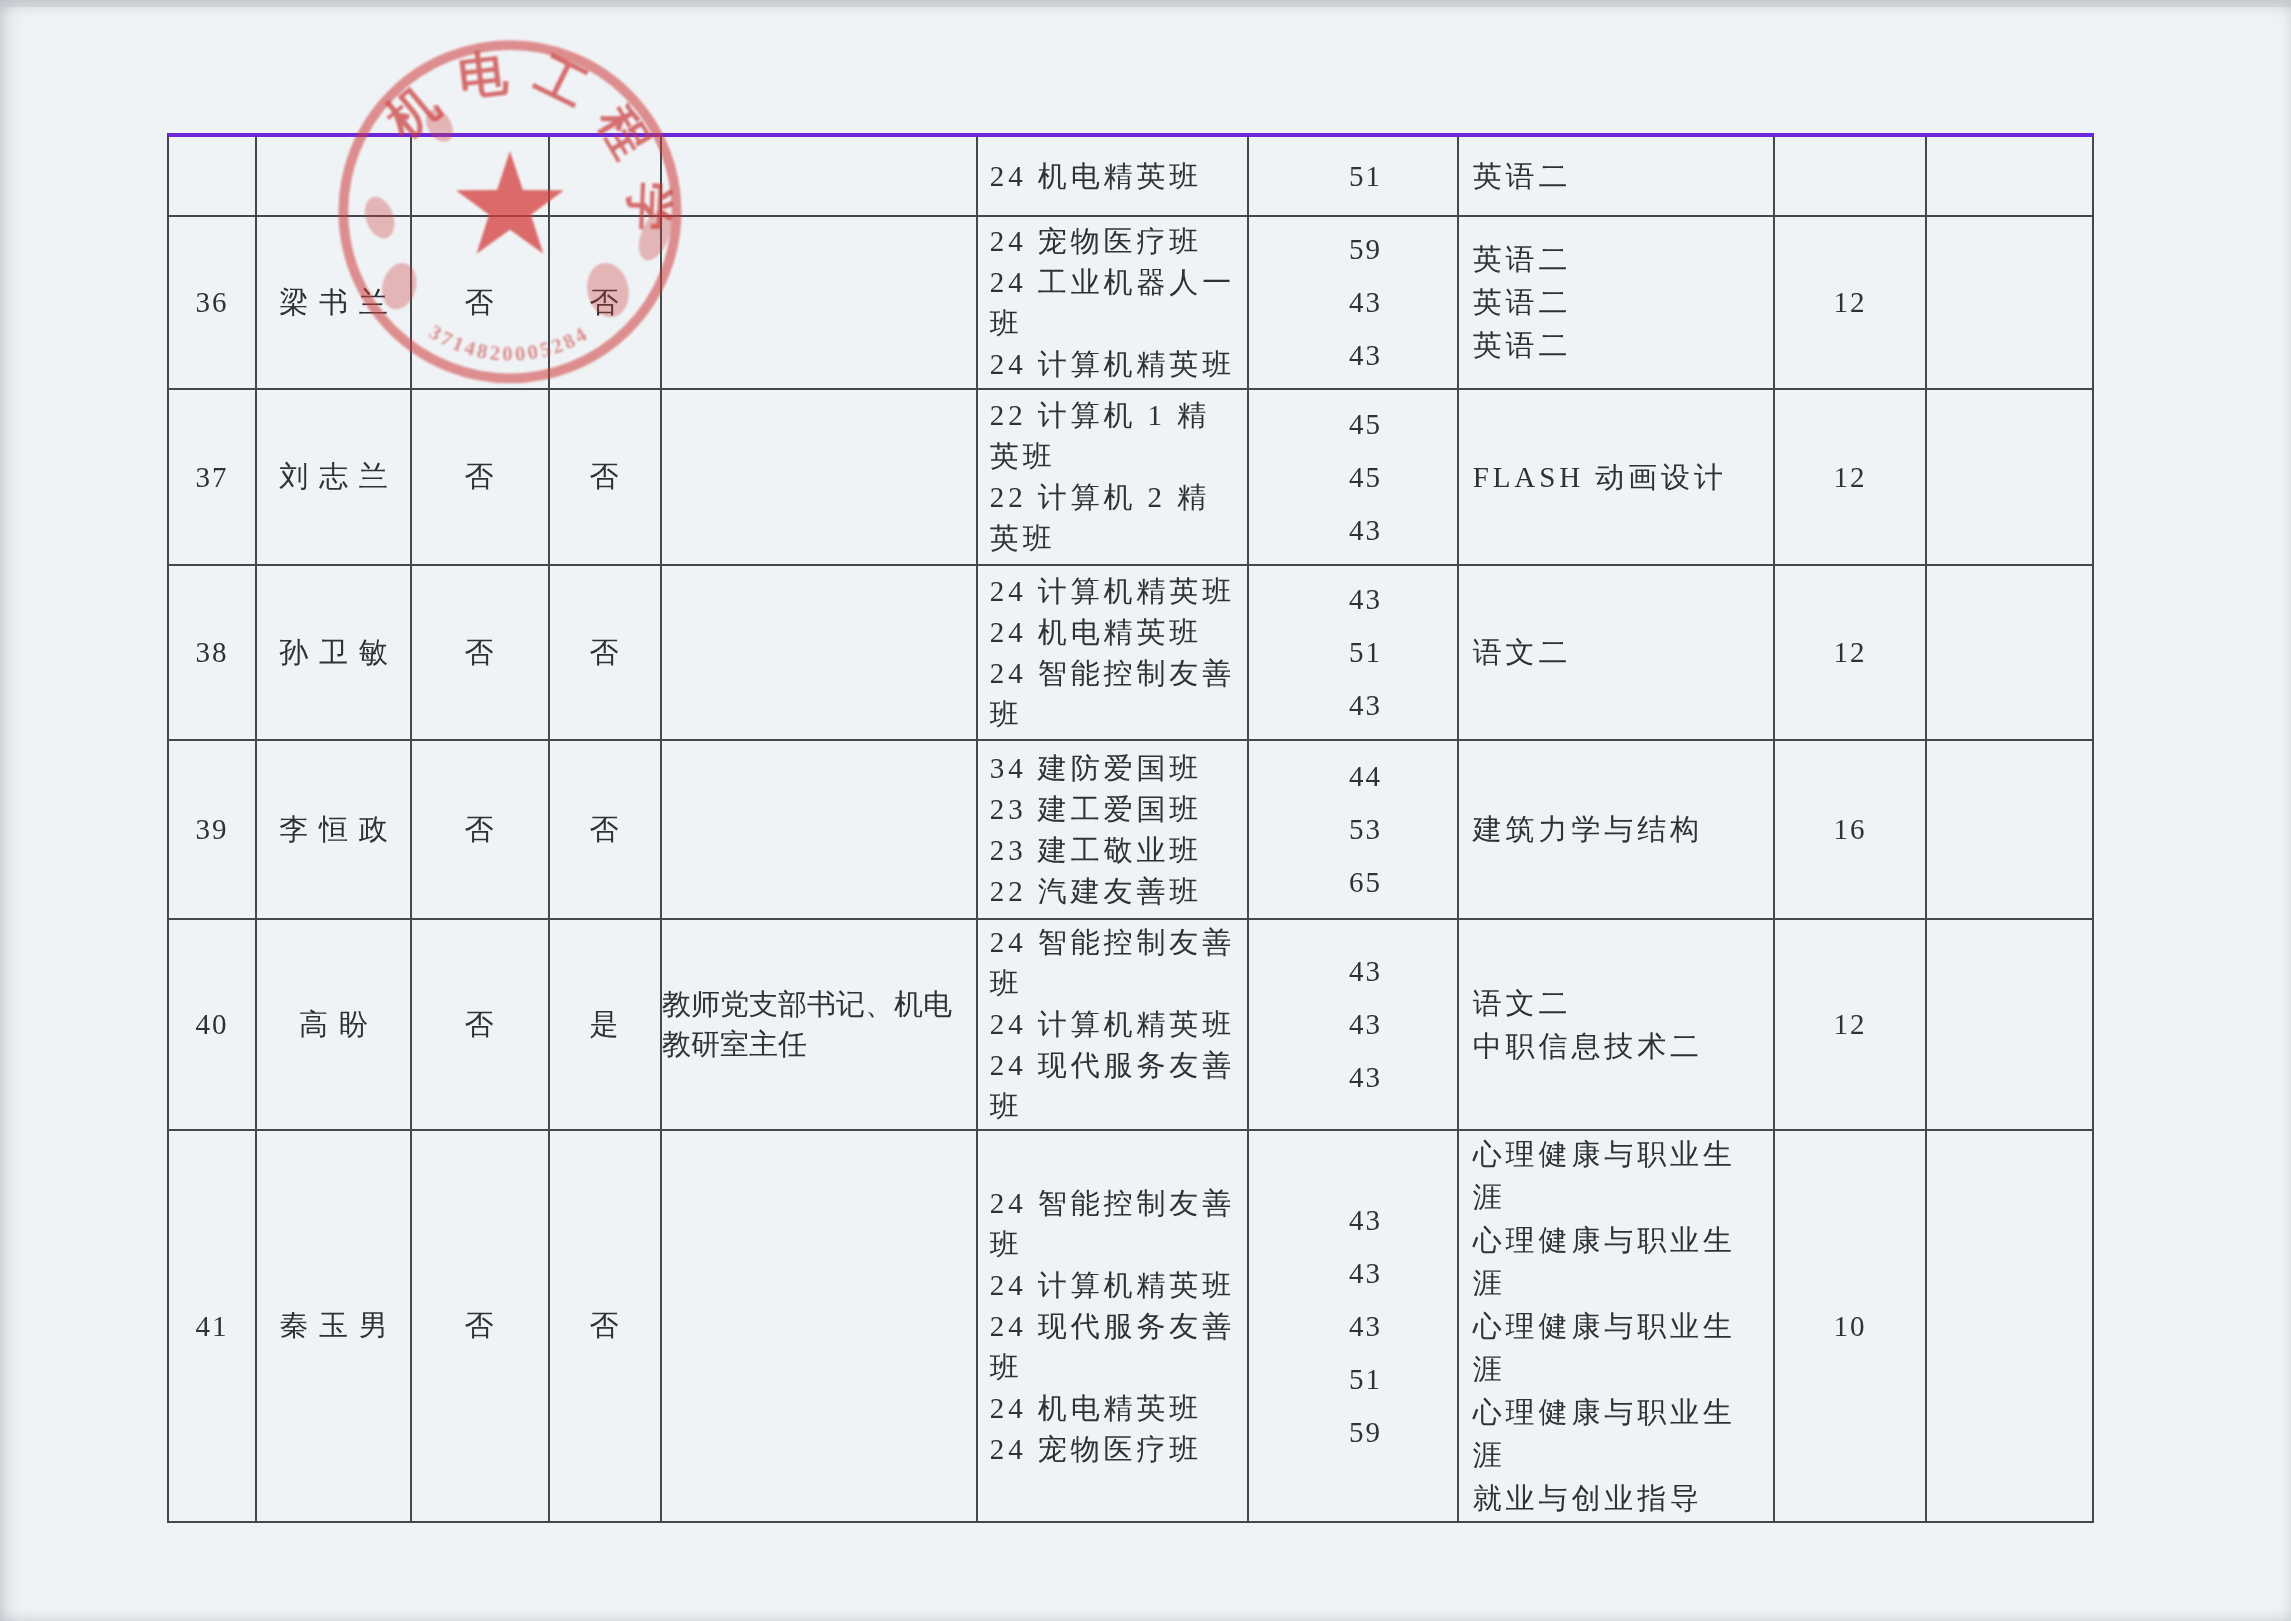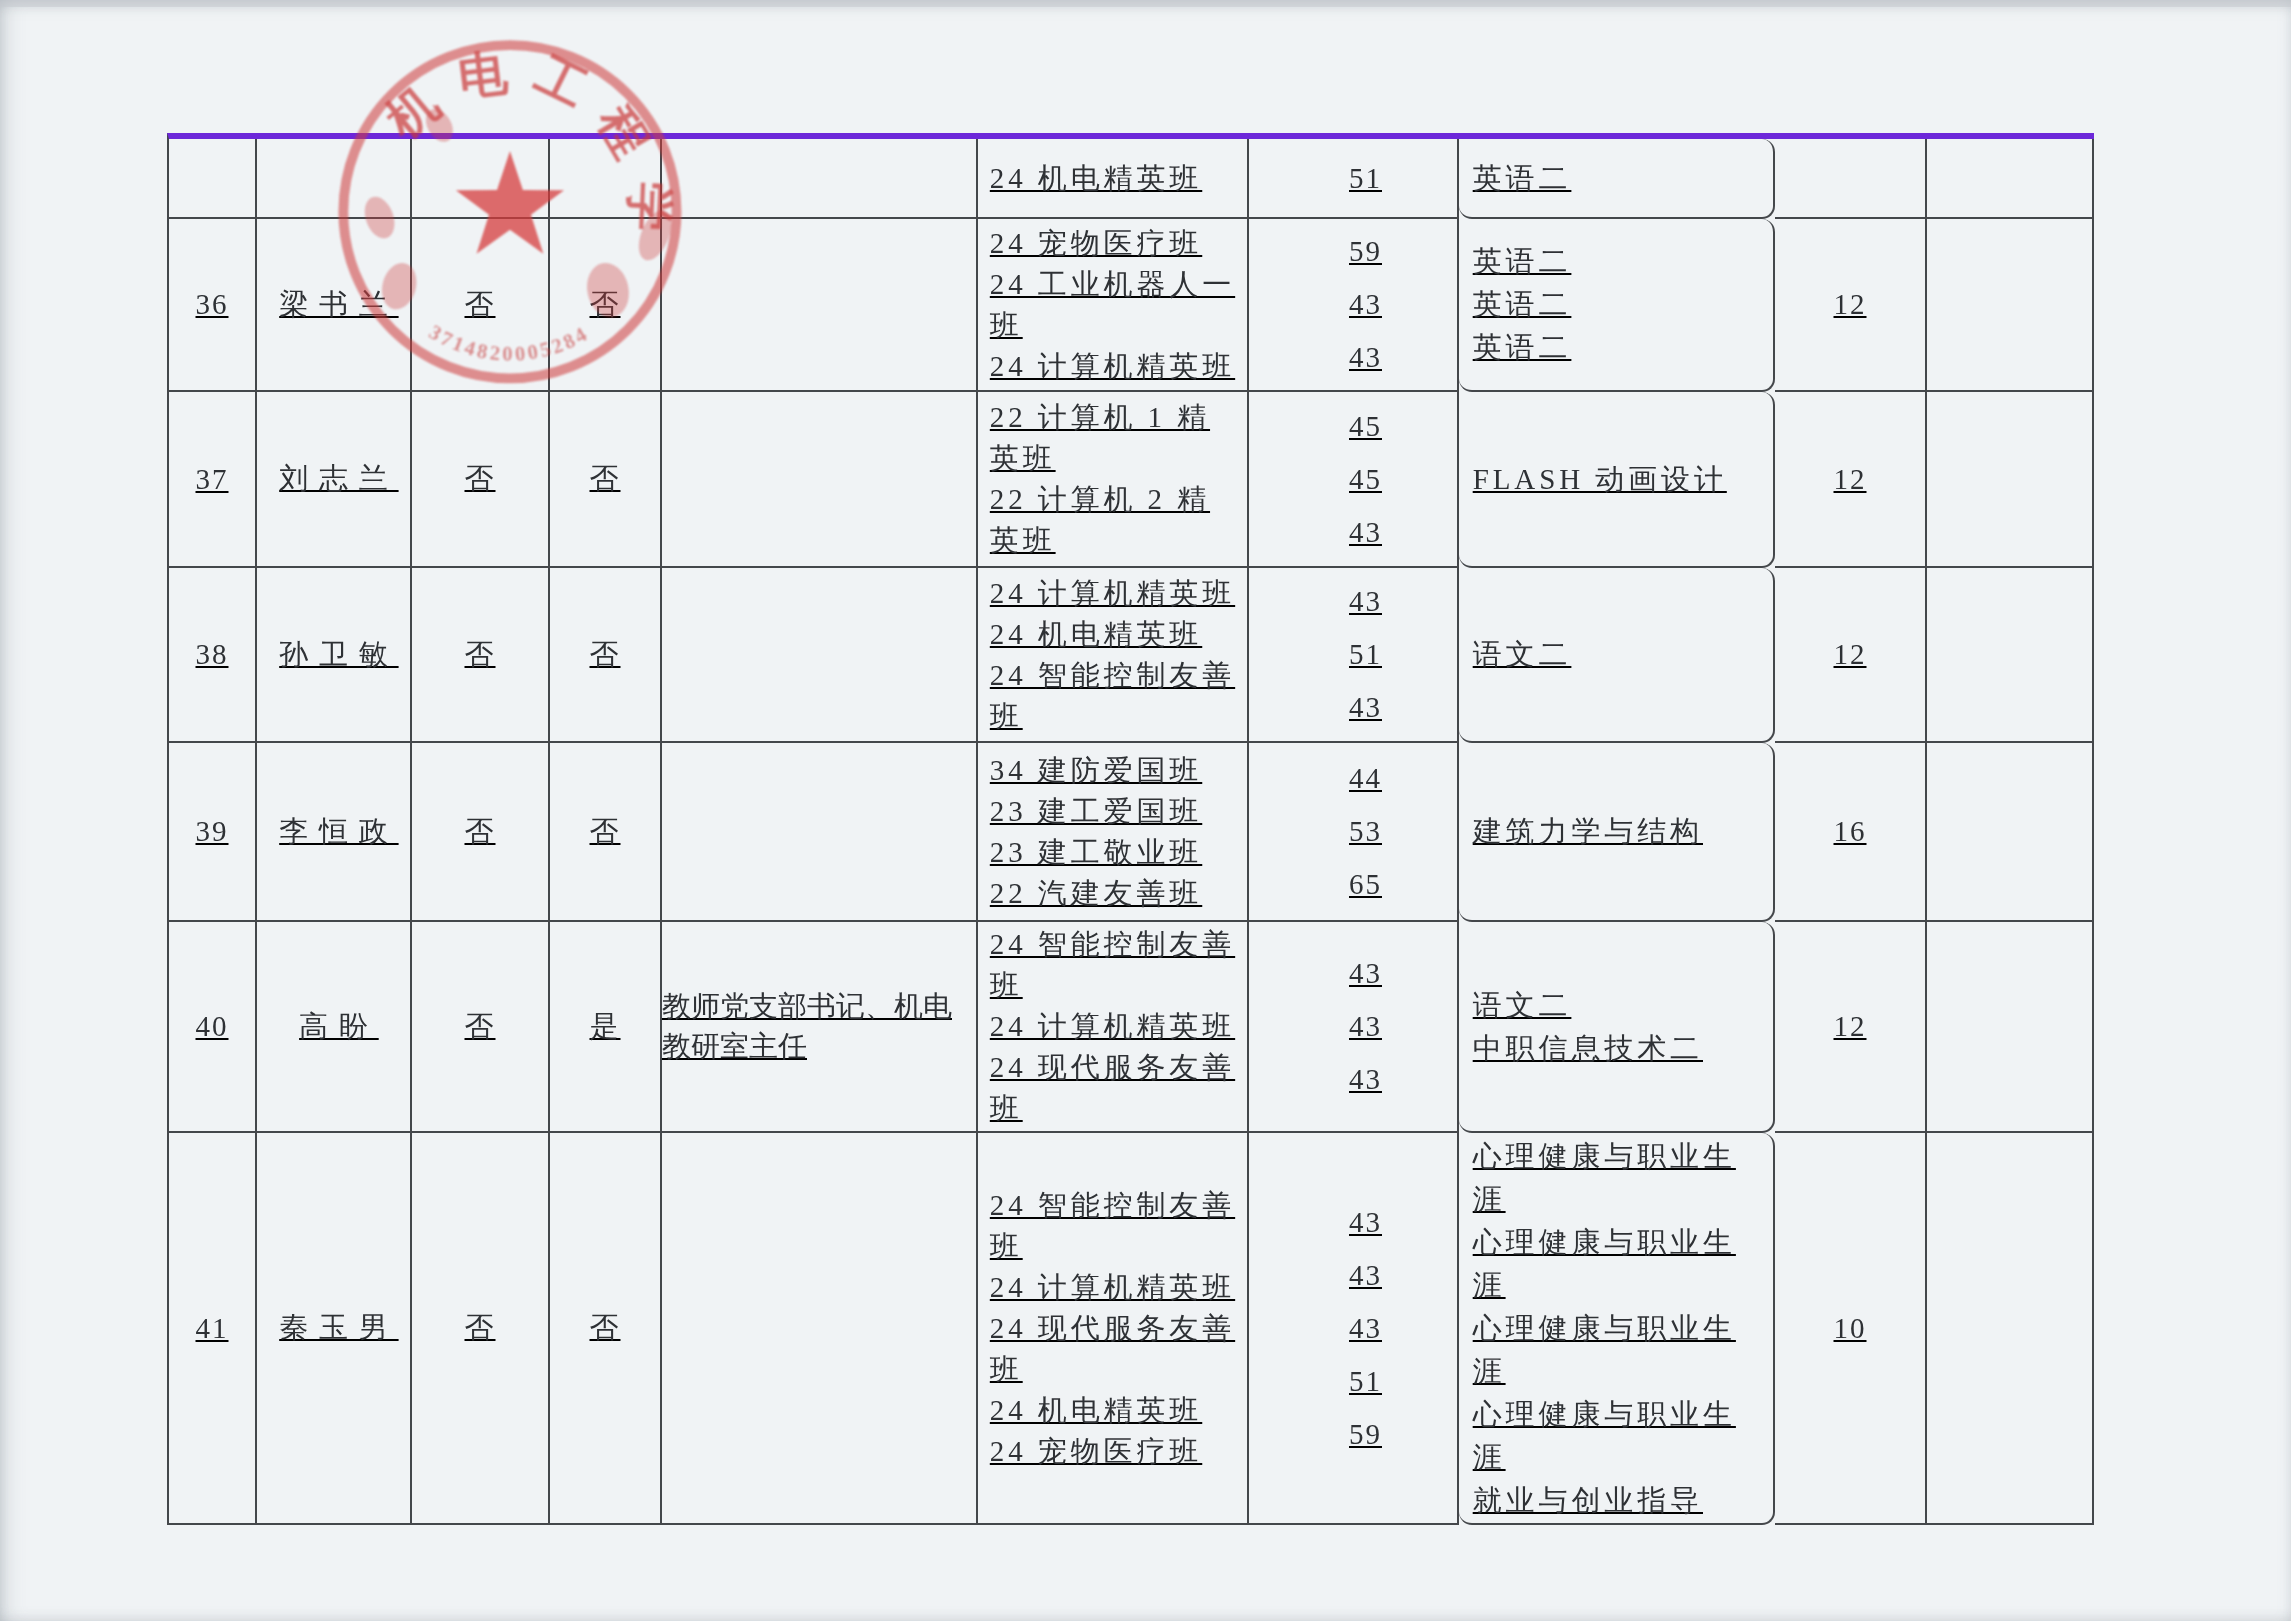--- a/index.html
+++ b/index.html
@@ -20,40 +20,39 @@
   .page::before{
     content:"";position:absolute;left:0;top:0;width:100%;height:6.9px;
     background:#c6cbd0;opacity:.55;
   }
   
   .sched-table{
     position:absolute;left:167px;top:133px;
     display:grid;
     grid-template-columns:88px 155px 138px 112px 316px 271px 210px 316px 152px 167px;
     grid-template-rows:80px 173px 176px 175px 179px 211px 392px;
-    border-top:6px solid #6d28d9;
+    border-top:4px solid #6d28d9;
     border-left:2px solid #44474b;
-    text-decoration:underline;
   }
   .cell{
     border-right:2px solid #44474b;
     border-bottom:2px solid #44474b;
     display:flex;flex-direction:column;justify-content:center;
     font-size:29px;color:#2e3135;
     overflow:hidden;
     box-sizing:border-box;
   }
   .c-no,.c-name,.c-flag1,.c-flag2,.c-counts,.c-hours{align-items:center;text-align:center;}
   .c-no{letter-spacing:2px;text-align:right;}
   .c-name{letter-spacing:10.8px;text-indent:10.8px;text-align:center;}
   .c-flag1,.c-flag2{letter-spacing:2px;}
   .c-classes{padding:0 9.8px 0 11.8px;letter-spacing:3.9px;text-align:left;}
   .c-classes .ln{line-height:41px;}
   .c-counts .ln{height:53px;display:flex;align-items:center;justify-content:center;letter-spacing:2px;margin-left:25px;}
-  .c-courses{padding:0 19.6px 0 13.7px;letter-spacing:3.9px;text-align:left;border-radius:13px;}
+  .c-courses{padding:0 19.6px 0 13.7px;letter-spacing:3.9px;text-align:left;}
   .c-courses .ln{line-height:43px;}
   .c-hours{letter-spacing:2px;}
   
   .stamp-layer{
     position:absolute;left:0;top:0;width:2292px;height:1621px;
     pointer-events:none;
     filter:blur(1.1px);
     opacity:.9;
   }
   .stamp-arc-text{

